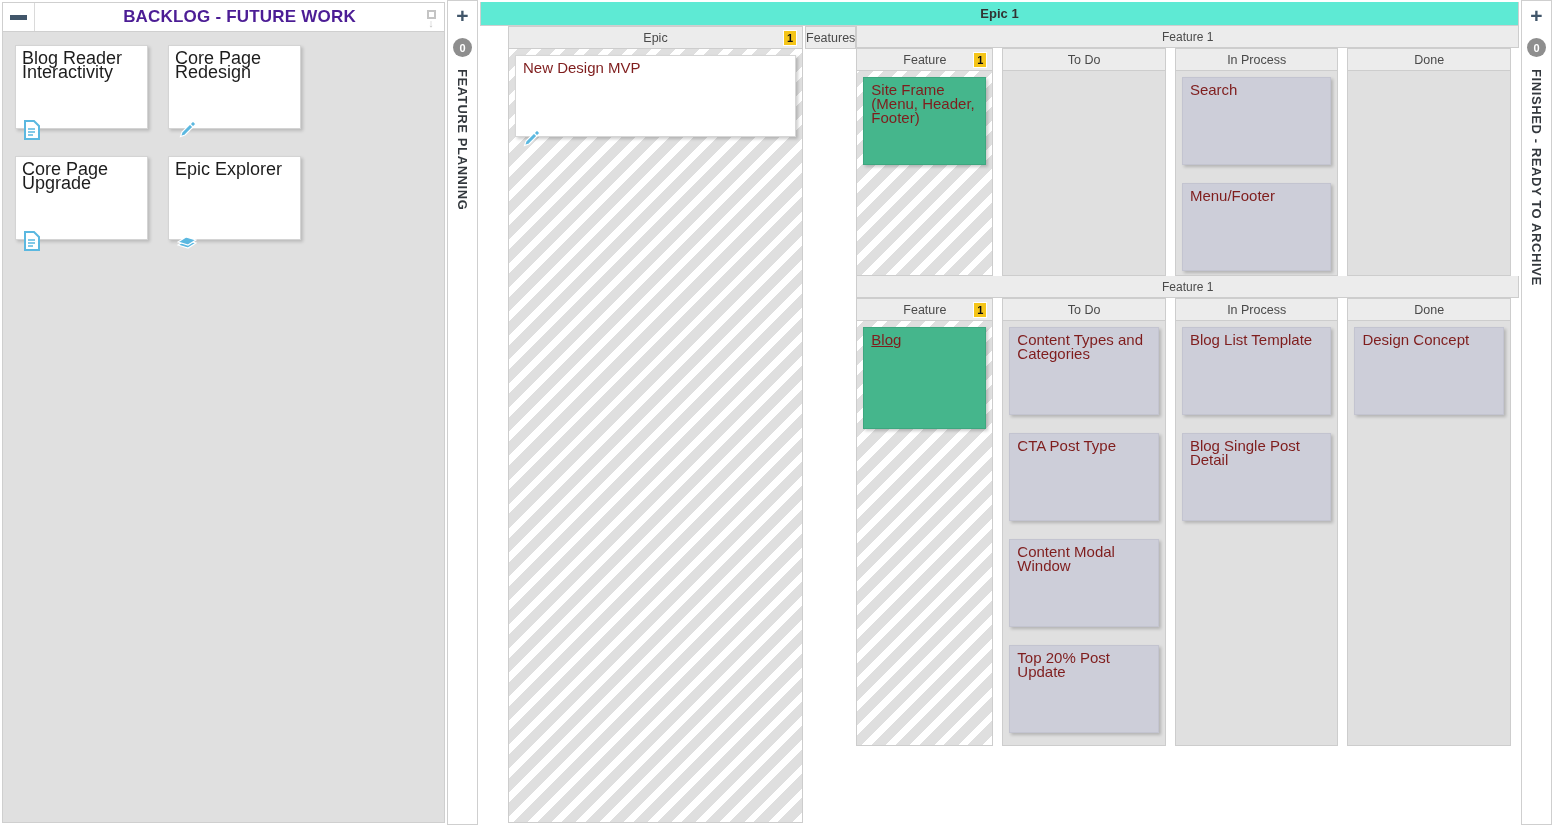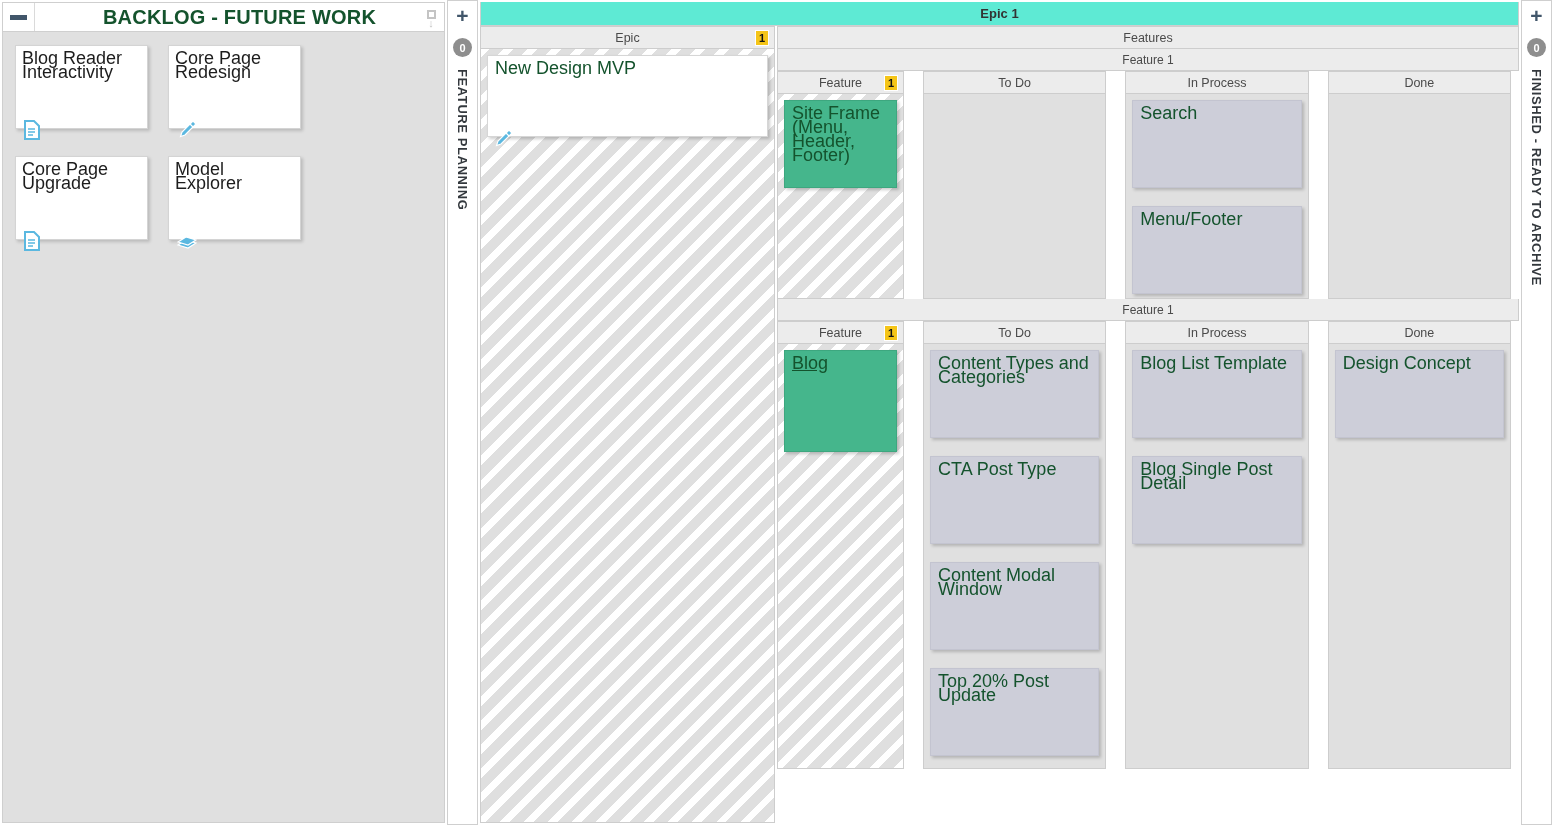--- a/index.html
+++ b/index.html
@@ -23,21 +23,21 @@
 
   
   .panel-head {
     height: 30px; background: #ffffff;
     border: 1px solid #cfcfcf;
     display: flex; align-items: center; position: relative;
     flex: none;
   }
   .panel-head .title {
     flex: 1; text-align: center;
-    font-size: 20px; font-weight: bold; color: #14532d;
+    font-size: 17px; font-weight: bold; color: #4c1d95;
     letter-spacing: .2px;
   }
   .collapse-btn {
     width: 32px; height: 100%;
     display: flex; align-items: center; justify-content: center;
     border-right: 1px solid #dadada; cursor: pointer;
   }
   .collapse-btn i { display: block; width: 17px; height: 5px; background: #41566a; }
   .head-icon {
     position: absolute; right: 6px; top: 3px;
@@ -112,51 +112,51 @@
   }
   .wiplimit {
     position: absolute; right: 5px; top: 3px;
     min-width: 13px; height: 16px; padding: 0 3px;
     background: #f5c518; border: 1px solid #ffffff;
     color: #111; font-size: 11px; font-weight: bold;
     display: flex; align-items: center; justify-content: center;
   }
 
   
-  .epic-col { width: 297px; display: flex; flex-direction: column; flex: none; padding-right: 2px; }
+  .epic-col { width: 297px; display: flex; flex-direction: column; flex: none; padding-right: 2px; margin-left: 28px; }
   .fbacklog-col { width: 149px; display: flex; flex-direction: column; flex: none; padding-right: 3px; }
   .col-drop { flex: 1; border: 1px solid #cdcdcd; border-top: none; padding: 6px; min-height: 0; }
   .col-drop.plain { background: #e0e0e0; }
 
   
   .wcard {
     position: relative; box-shadow: 2px 2px 3px rgba(0,0,0,.2);
-    font-size: 18px; line-height: 14px; color: #14532d;
+    font-size: 15px; line-height: 14px; color: #7f1d1d;
     padding: 5px 7px; margin-bottom: 18px;
   }
   .wcard.white { background: #ffffff; border: 1px solid #d6d6d6; }
   .wcard.green { background: #45b68c; border: 1px solid #3da77f; }
   .wcard.grey  { background: #cdced9; border: 1px solid #c3c4d0; }
   .wcard .badge-ic { position: absolute; left: 5px; bottom: -13px; }
 
   
-  .features-col { flex: 1; display: flex; flex-direction: column; min-width: 0; }
+  .features-col { flex: 1; display: flex; flex-direction: row; min-width: 0; }
   .features-head {
     height: 23px; background: #ececec; border: 1px solid #cdcdcd;
     display: flex; align-items: center; justify-content: center;
     font-size: 12.5px; color: #4a4a4a; flex: none;
   }
   .swimlane { display: flex; flex-direction: column; flex: none; }
   .swim-title {
     height: 22px; background: #ececec; border: 1px solid #cdcdcd; border-top: none;
     display: flex; align-items: center; justify-content: center;
     font-size: 12px; color: #4a4a4a; flex: none;
   }
   .swim-cols { display: flex; flex: none; }
-  .swim-col { display: flex; flex-direction: column; padding-right: 19px; min-width: 0; }
+  .swim-col { display: flex; flex-direction: column; padding-right: 9px; min-width: 0; }
   .swim-col:last-child { padding-right: 8px; }
   .swim-col.feature { width: 146px; flex: none; }
   .swim-body { border: 1px solid #cdcdcd; border-top: none; padding: 6px; overflow: hidden; }
   .swim-body.plain { background: #e0e0e0; }
 </style>
 </head>
 <body>
 
 <div class="board">
 
@@ -187,21 +187,21 @@
               </svg></span></span>
         </div>
         <div class="bcard">
           <div>Core Page Upgrade</div>
           <span class="badge-ic"><span><svg class="ic-doc" viewBox="0 0 16 20">
                 <path d="M1 1h9l5 5v13H1z" fill="#fff" stroke="#5bb8e0" stroke-width="2"></path>
                 <path d="M4 9h7M4 12h7M4 15h5" stroke="#5bb8e0" stroke-width="1.4"></path>
               </svg></span></span>
         </div>
         <div class="bcard">
-          <div>Model Explorer</div>
+          <div>Epic Explorer</div>
           <span class="badge-ic"><span><svg class="ic-book" viewBox="0 0 20 18">
                 <path d="M1 12l8-5 10 3-8 5z" fill="#5bb8e0" stroke="#fff" stroke-width="1.2"></path>
                 <path d="M1 9l8-5 10 3-8 5z" fill="#5bb8e0" stroke="#fff" stroke-width="1.2"></path>
               </svg></span></span>
         </div>
       </div>
   </div>
 
   <div class="vstrip">
     <div class="plus">+</div>

